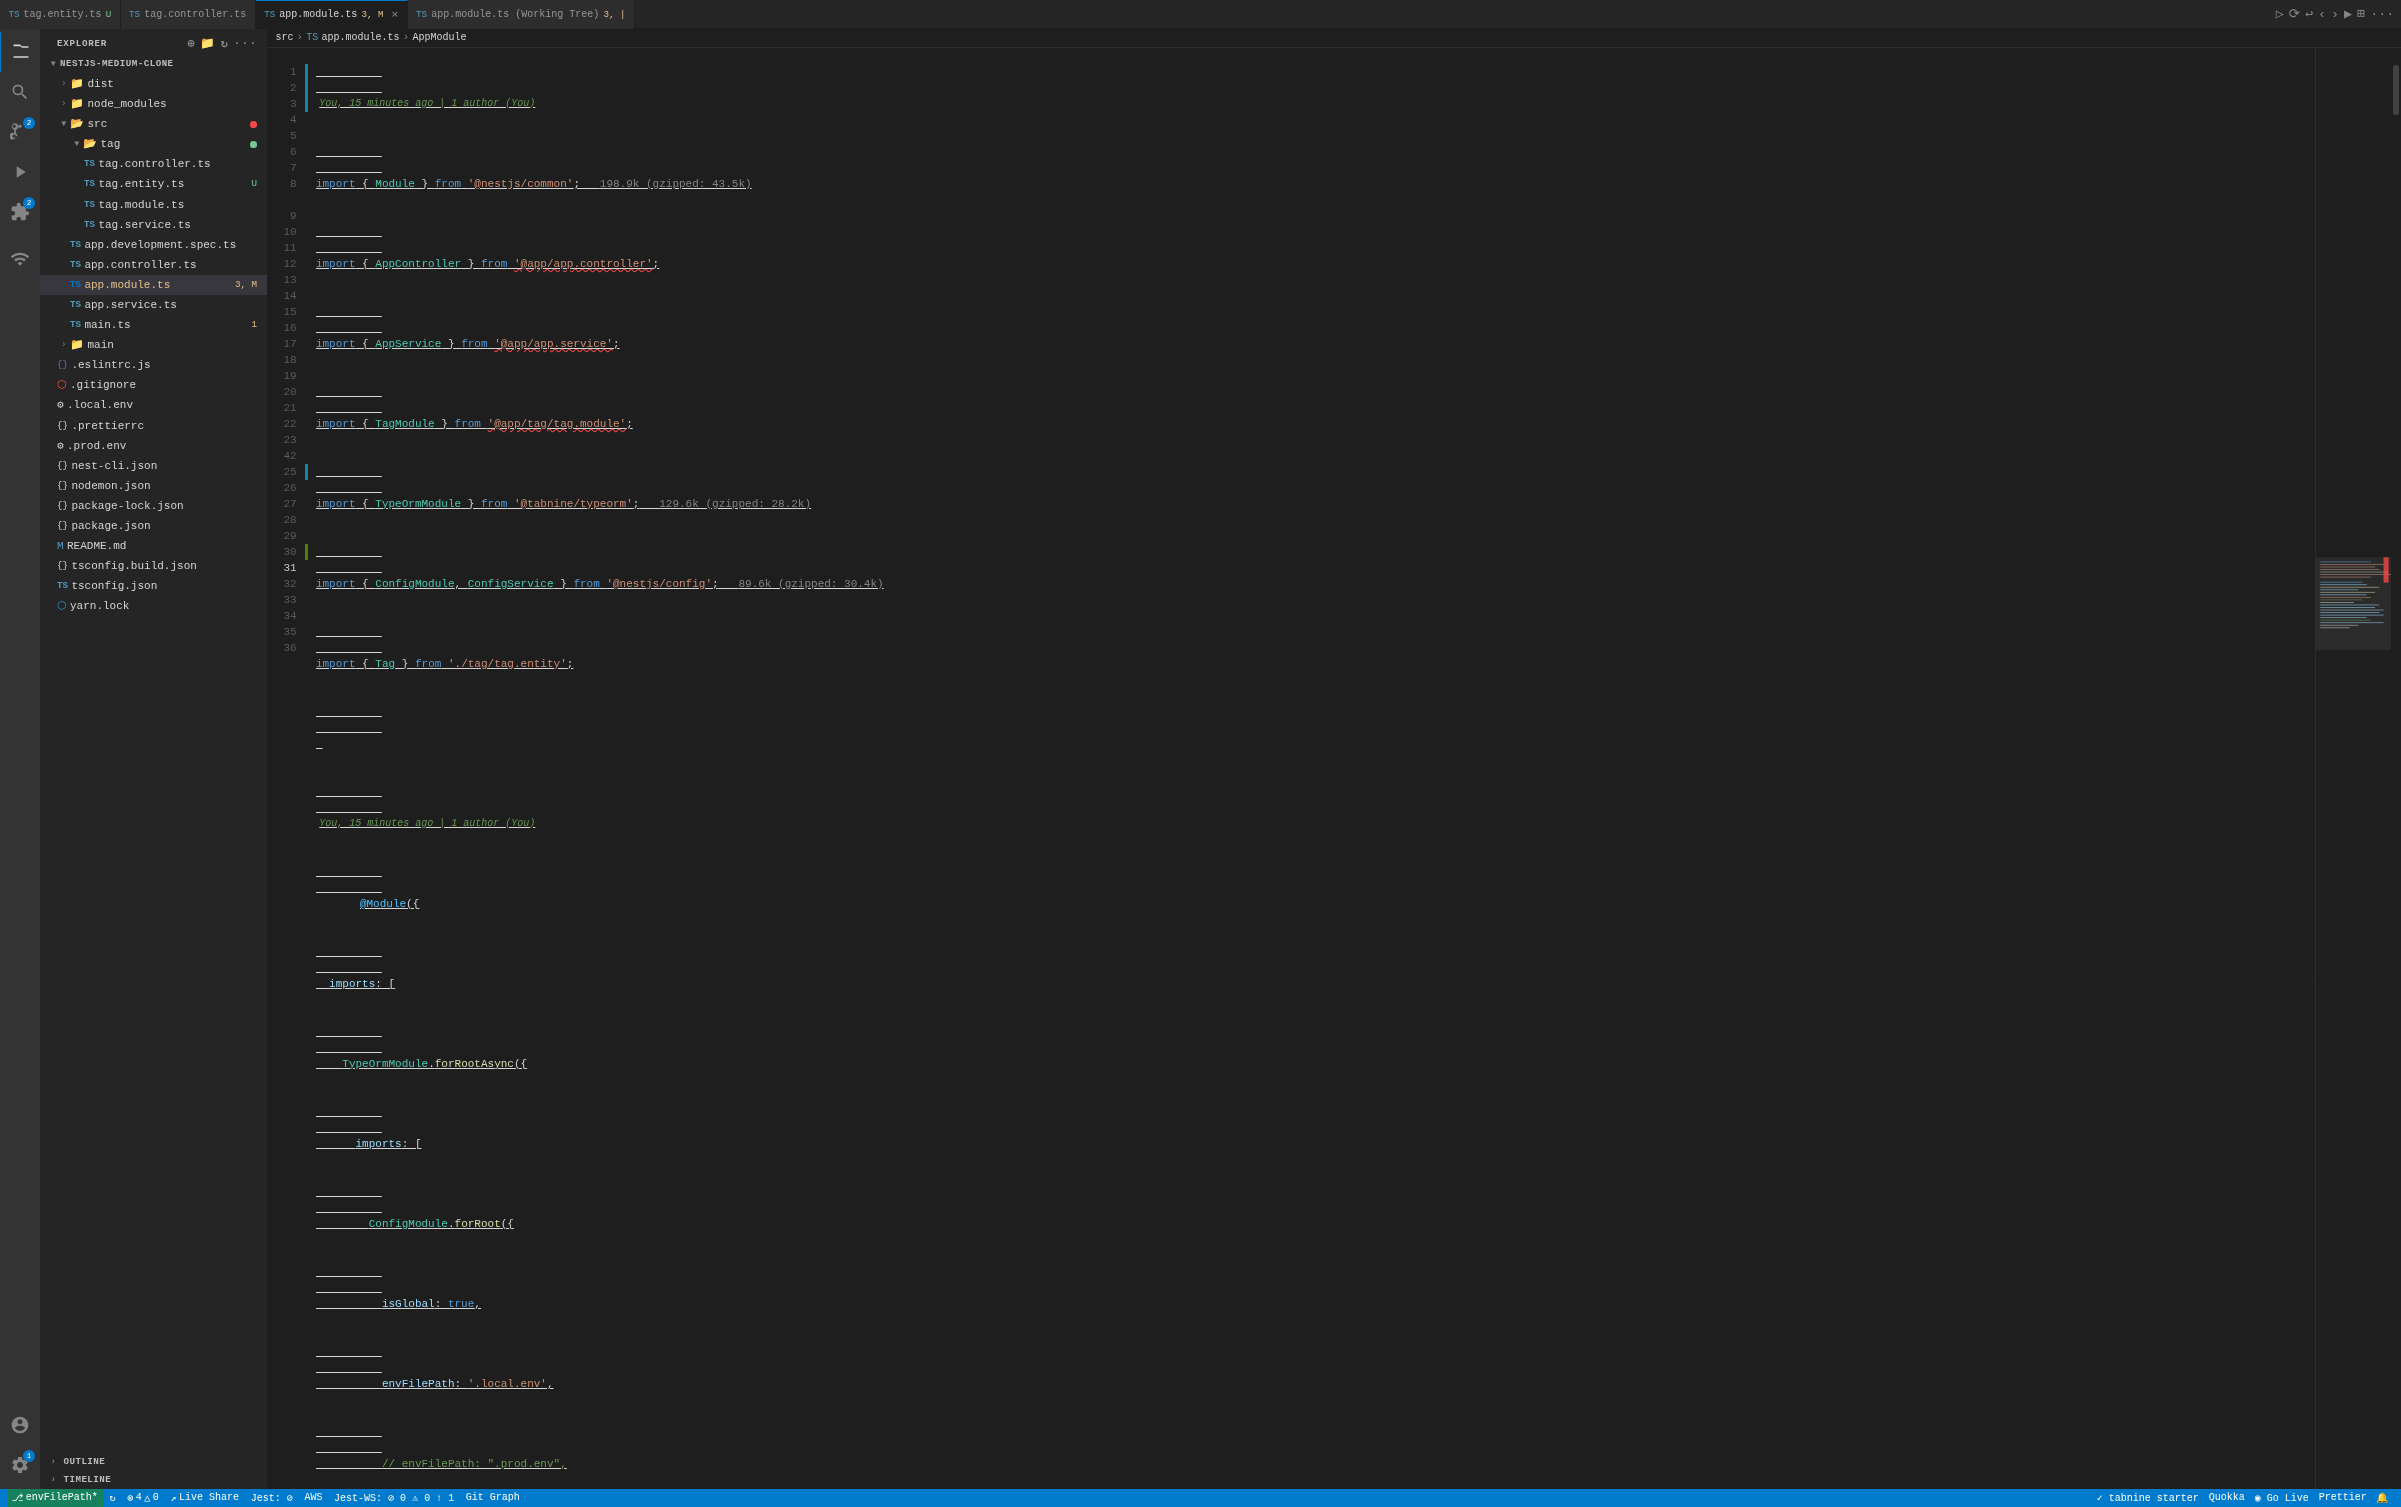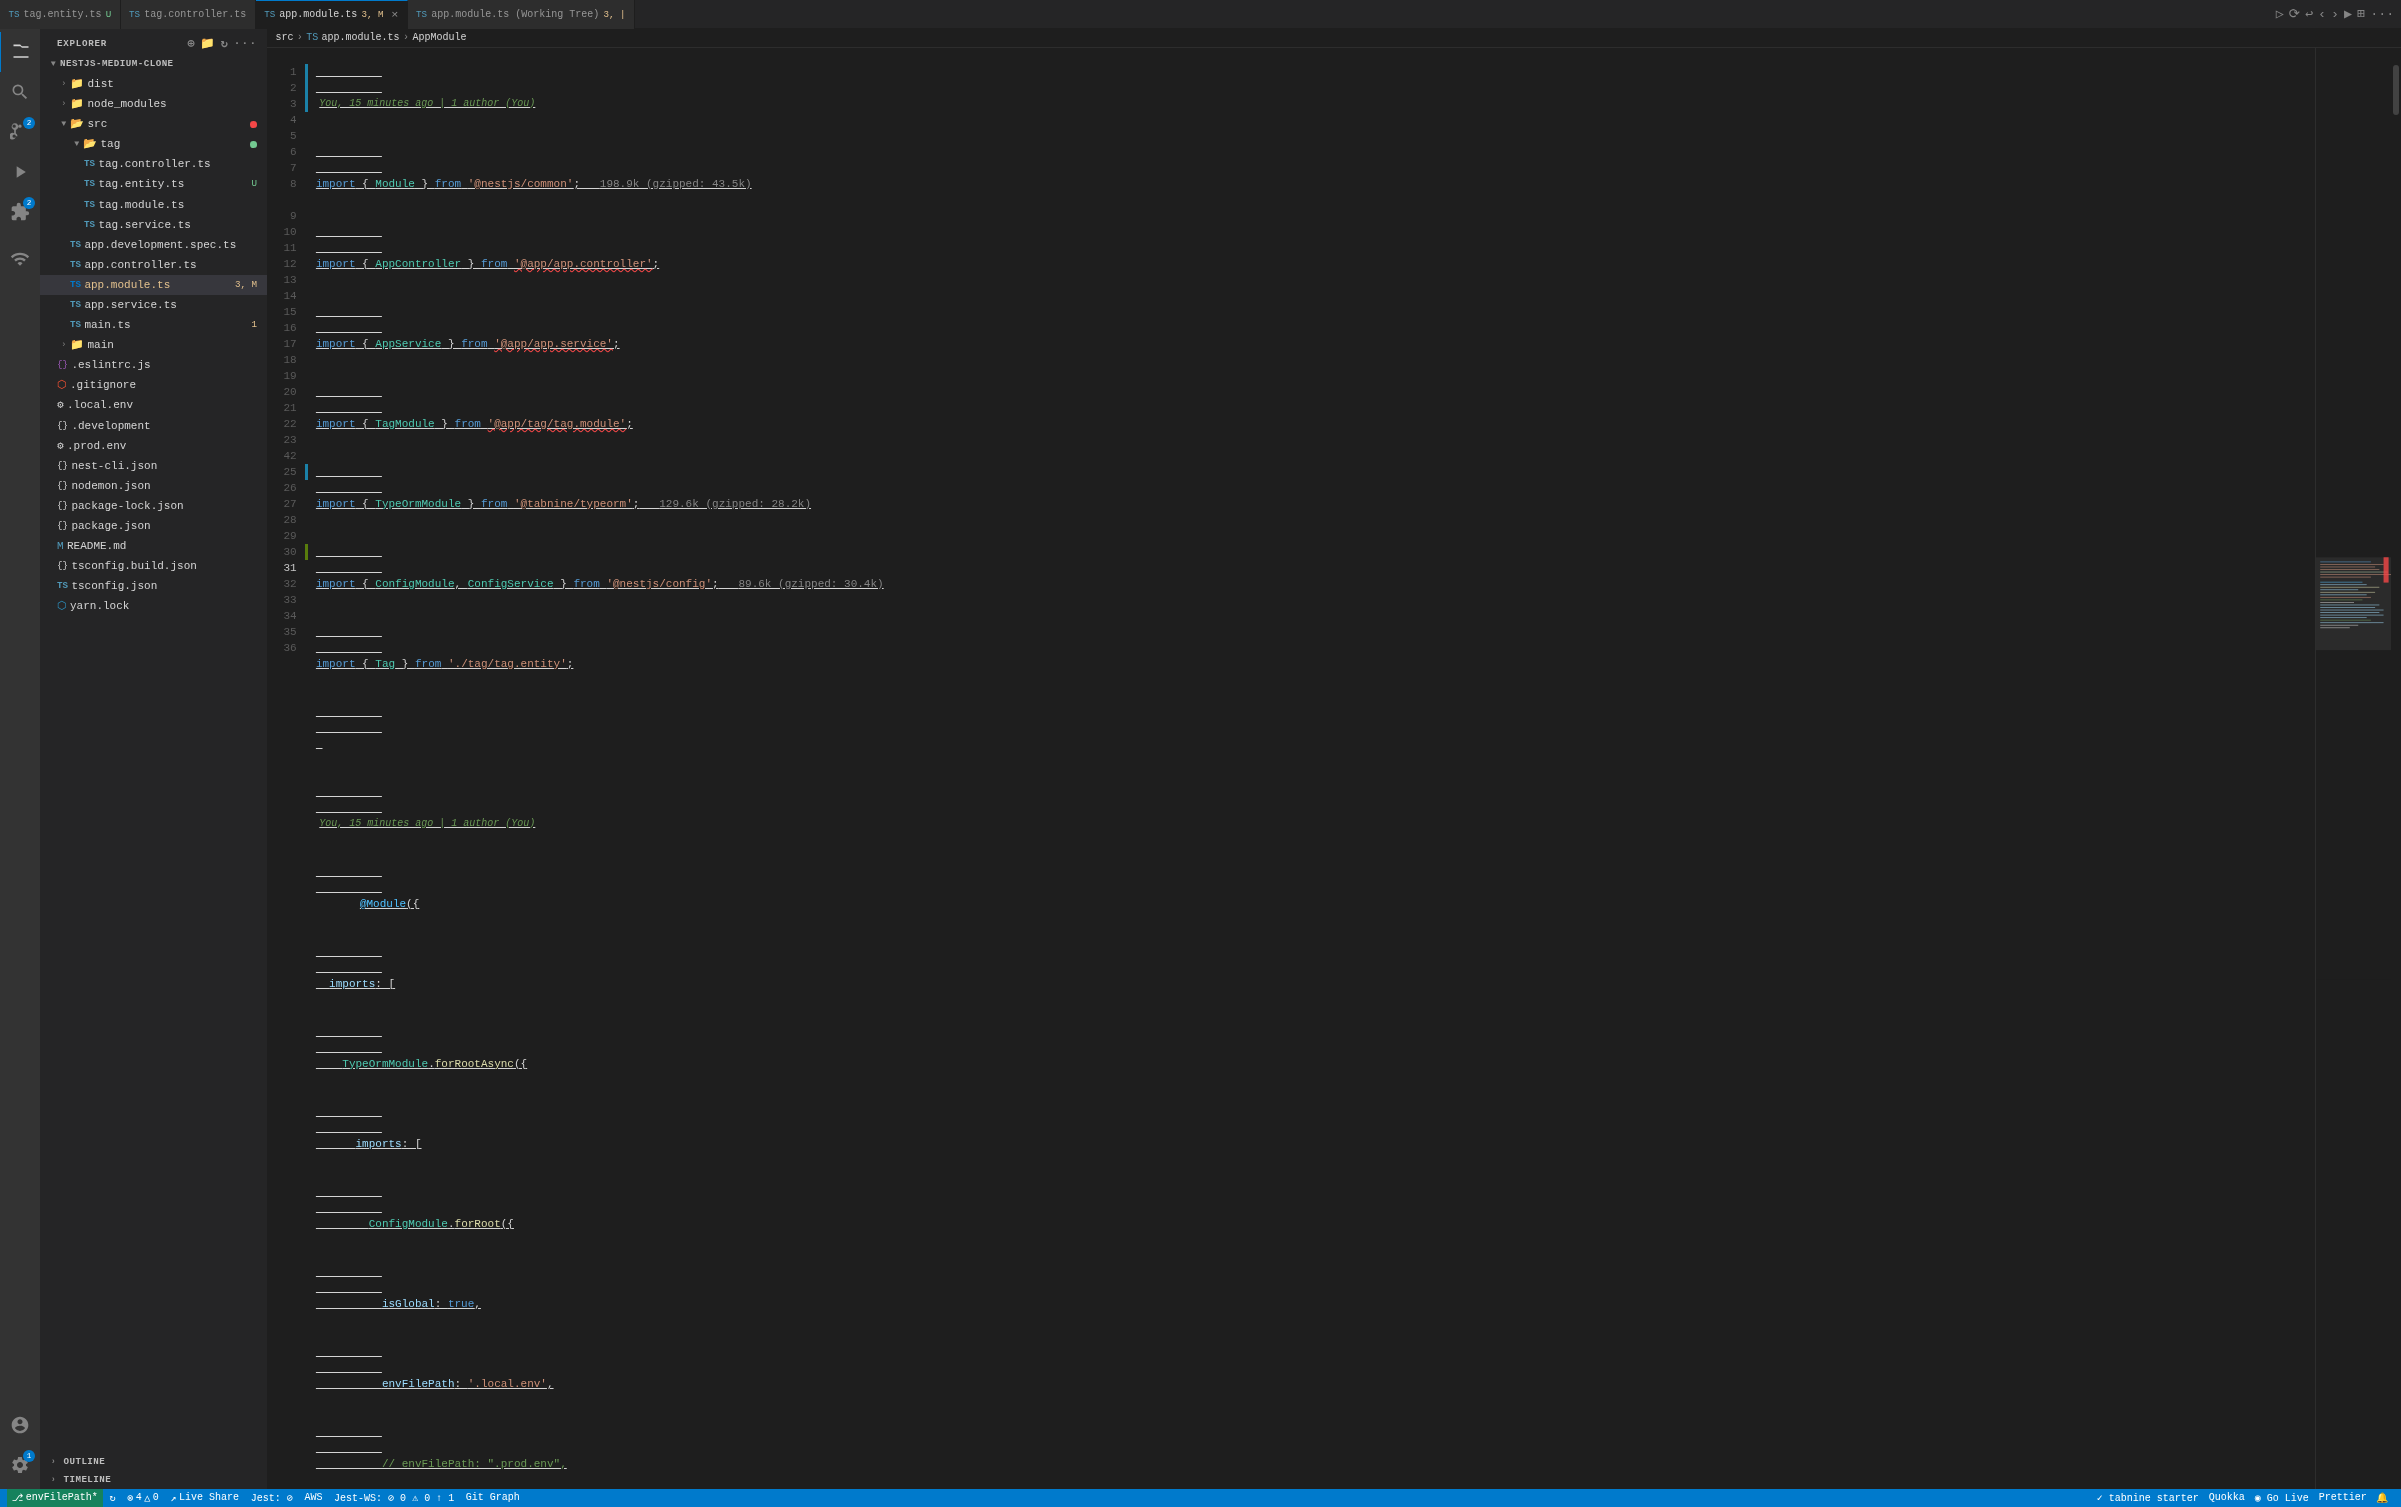--- a/index.html
+++ b/index.html
@@ -486,21 +486,21 @@
       <div class="tree-item" style="padding-left:17px;">
         <span class="tree-file-icon" style="font-size:11px;color:#f05033;">⬡</span>
         <span class="tree-label">.gitignore</span>
       </div>
       <div class="tree-item" style="padding-left:17px;">
         <span class="tree-file-icon" style="font-size:11px;">⚙</span>
         <span class="tree-label">.local.env</span>
       </div>
       <div class="tree-item" style="padding-left:17px;">
         <span class="tree-file-icon" style="font-size:9.2px;">{}</span>
-        <span class="tree-label">.development</span>
+        <span class="tree-label">.prettierrc</span>
       </div>
       <div class="tree-item" style="padding-left:17px;">
         <span class="tree-file-icon" style="font-size:11px;">⚙</span>
         <span class="tree-label">.prod.env</span>
       </div>
       <div class="tree-item" style="padding-left:17px;">
         <span class="tree-file-icon" style="font-size:9.2px;">{}</span>
         <span class="tree-label">nest-cli.json</span>
       </div>
       <div class="tree-item" style="padding-left:17px;">

